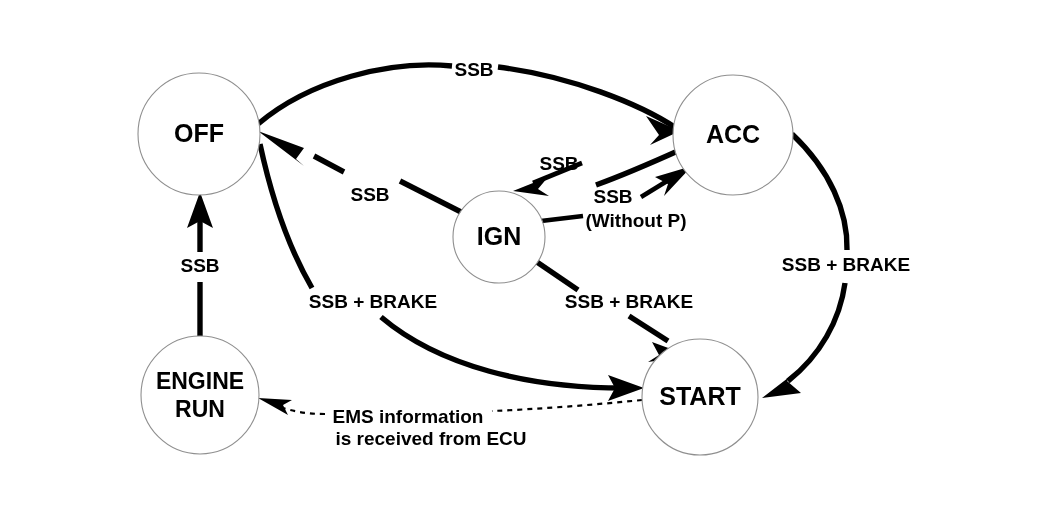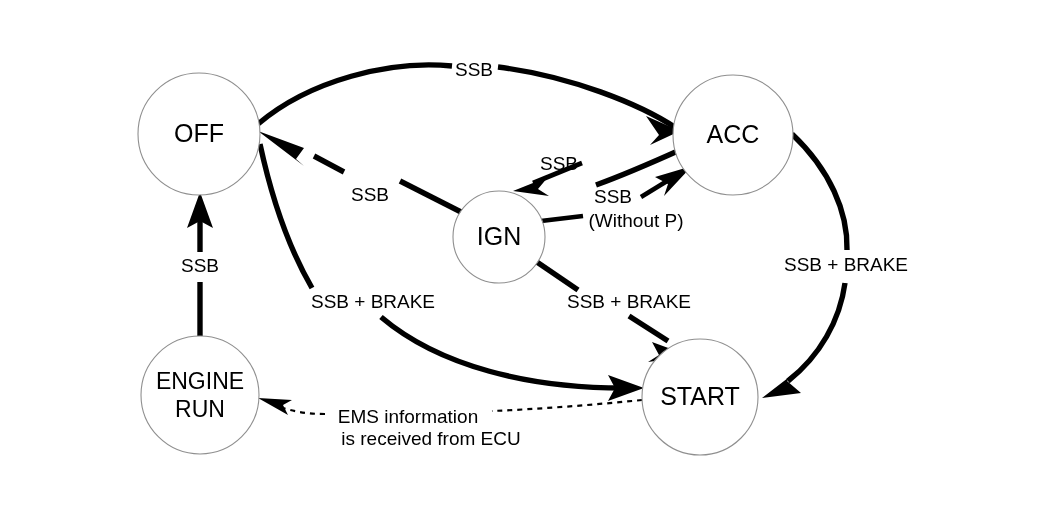--- a/index.html
+++ b/index.html
@@ -10,20 +10,21 @@
   }
   body {
     font-family: "Liberation Sans", sans-serif;
   }
   #diagram-root {
     position: relative;
     width: 1050px;
     height: 507px;
     background: #ffffff;
     overflow: hidden;
+    font-weight: bold;
   }
   svg#state-diagram {
     display: block;
     width: 1050px;
     height: 507px;
   }
   .node-circle {
     fill: #ffffff;
     stroke: #8f8f8f;
     stroke-width: 1.1;

